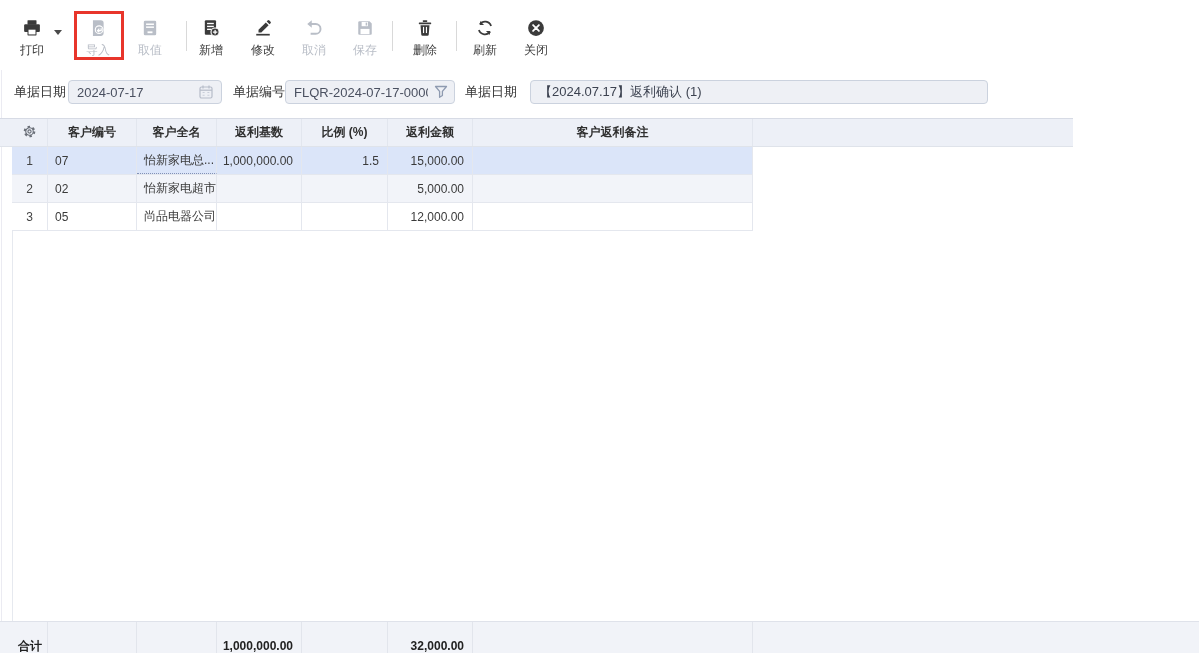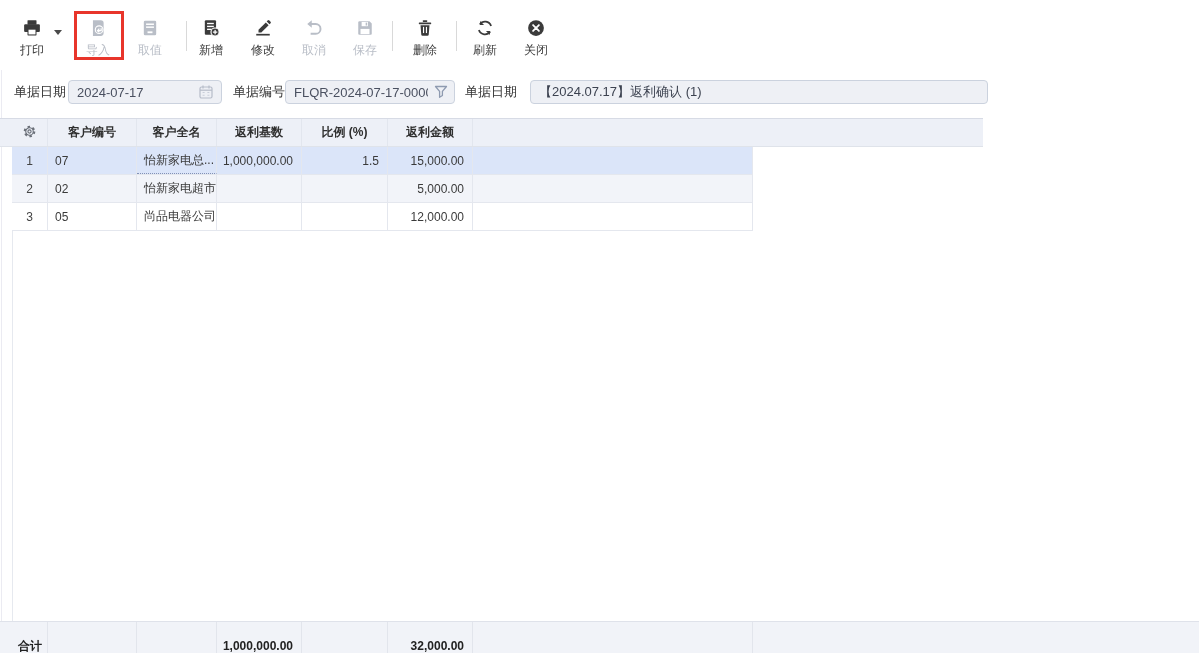--- a/index.html
+++ b/index.html
@@ -24,21 +24,21 @@
   
   .formrow { position:absolute; left:0; top:80px; width:1199px; height:24px; }
   .f-label { position:absolute; top:0; height:24px; line-height:24px; font-size:13px; color:#333; white-space:nowrap; }
   .f-input { position:absolute; top:0; height:24px; background:#eef0f5; border:1px solid #cbd2de;
     border-radius:4px; font-size:13px; color:#4a5060; padding:0 26px 0 8px; outline:none;
     font-family:"Liberation Sans","DejaVu Sans",sans-serif; }
   .f-icon { position:absolute; top:4px; width:16px; height:16px; pointer-events:none; }
 
   
   .grid-left-line { position:absolute; left:12px; top:118px; width:1px; height:534px; background:#e6e9ef; }
-  .ghead { position:absolute; left:0; top:118px; width:983px; height:29px; display:flex;
+  .ghead { position:absolute; left:0; top:118px; width:1073px; height:29px; display:flex;
     background:#edf0f7; border-top:1px solid #d7dbe5; border-bottom:1px solid #dfe3ea; padding-left:12px; }
   .ghead .cell { display:flex; align-items:center; justify-content:center; font-size:12px; font-weight:600;
     color:#2f2f2f; border-right:1px solid #e2e6ee; height:100%; white-space:nowrap; overflow:hidden; }
   .ghead .filler { flex:1; border-right:none; }
   .grows { position:absolute; left:12px; top:147px; width:741px; }
   .grow { display:flex; width:741px; height:28px; border-bottom:1px solid #e4e7ee; background:#fff; }
   .grow.sel { background:#dbe5f9; }
   .grow.alt { background:#f2f4f9; }
   .grow .cell { height:100%; display:flex; align-items:center; font-size:12px; color:#3a3a3a;
     border-right:1px solid #e4e7ee; white-space:nowrap; overflow:hidden; }
@@ -228,20 +228,21 @@
           <circle cx="8" cy="8" r="4" fill="none" stroke="#6a6f78" stroke-width="1.2"></circle>
           <circle cx="8" cy="8" r="1.7" fill="none" stroke="#6a6f78" stroke-width="1.2"></circle>
         </svg>
       </span>
     </div>
     <div class="cell c1">客户编号</div>
     <div class="cell c2">客户全名</div>
     <div class="cell c3">返利基数</div>
     <div class="cell c4">比例 (%)</div>
     <div class="cell c5">返利金额</div>
+    <div class="cell c6">客户返利备注</div>
     <div class="cell filler"></div>
   </div>
 
   <div class="grows">
     <div class="grow sel">
       <div class="cell c0 cnum">1</div>
       <div class="cell c1 ctext">07</div>
       <div class="cell c2 ctext cfocus">怡新家电总...</div>
       <div class="cell c3 cmoney">1,000,000.00</div>
       <div class="cell c4 cmoney">1.5</div>

